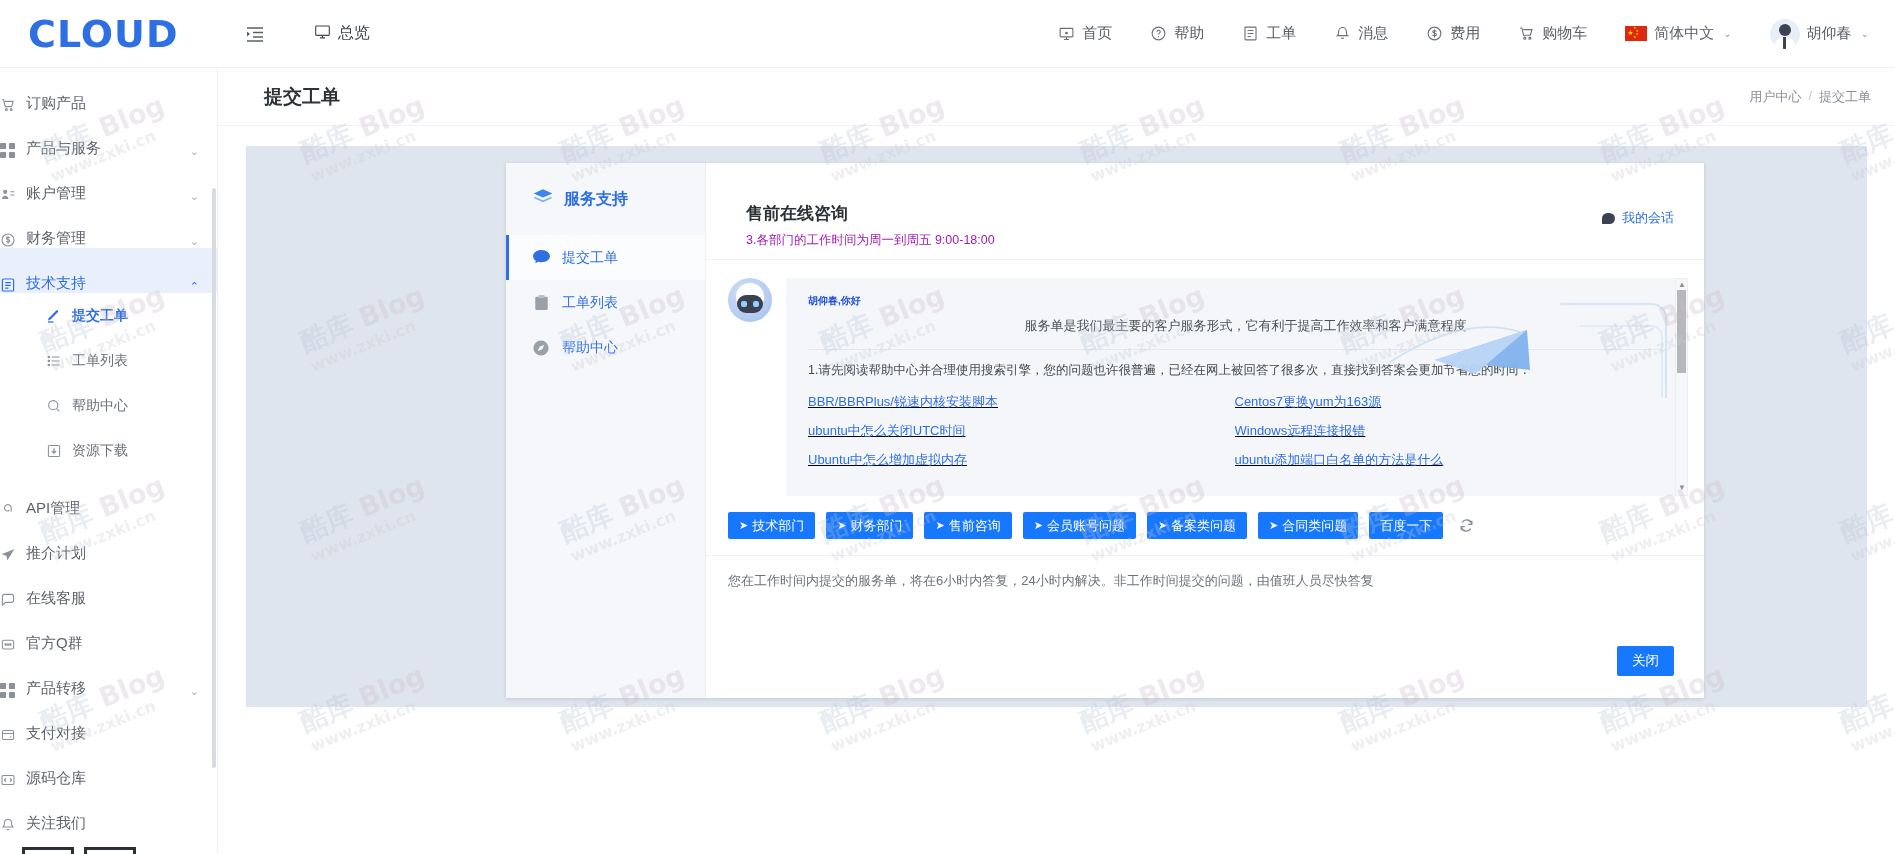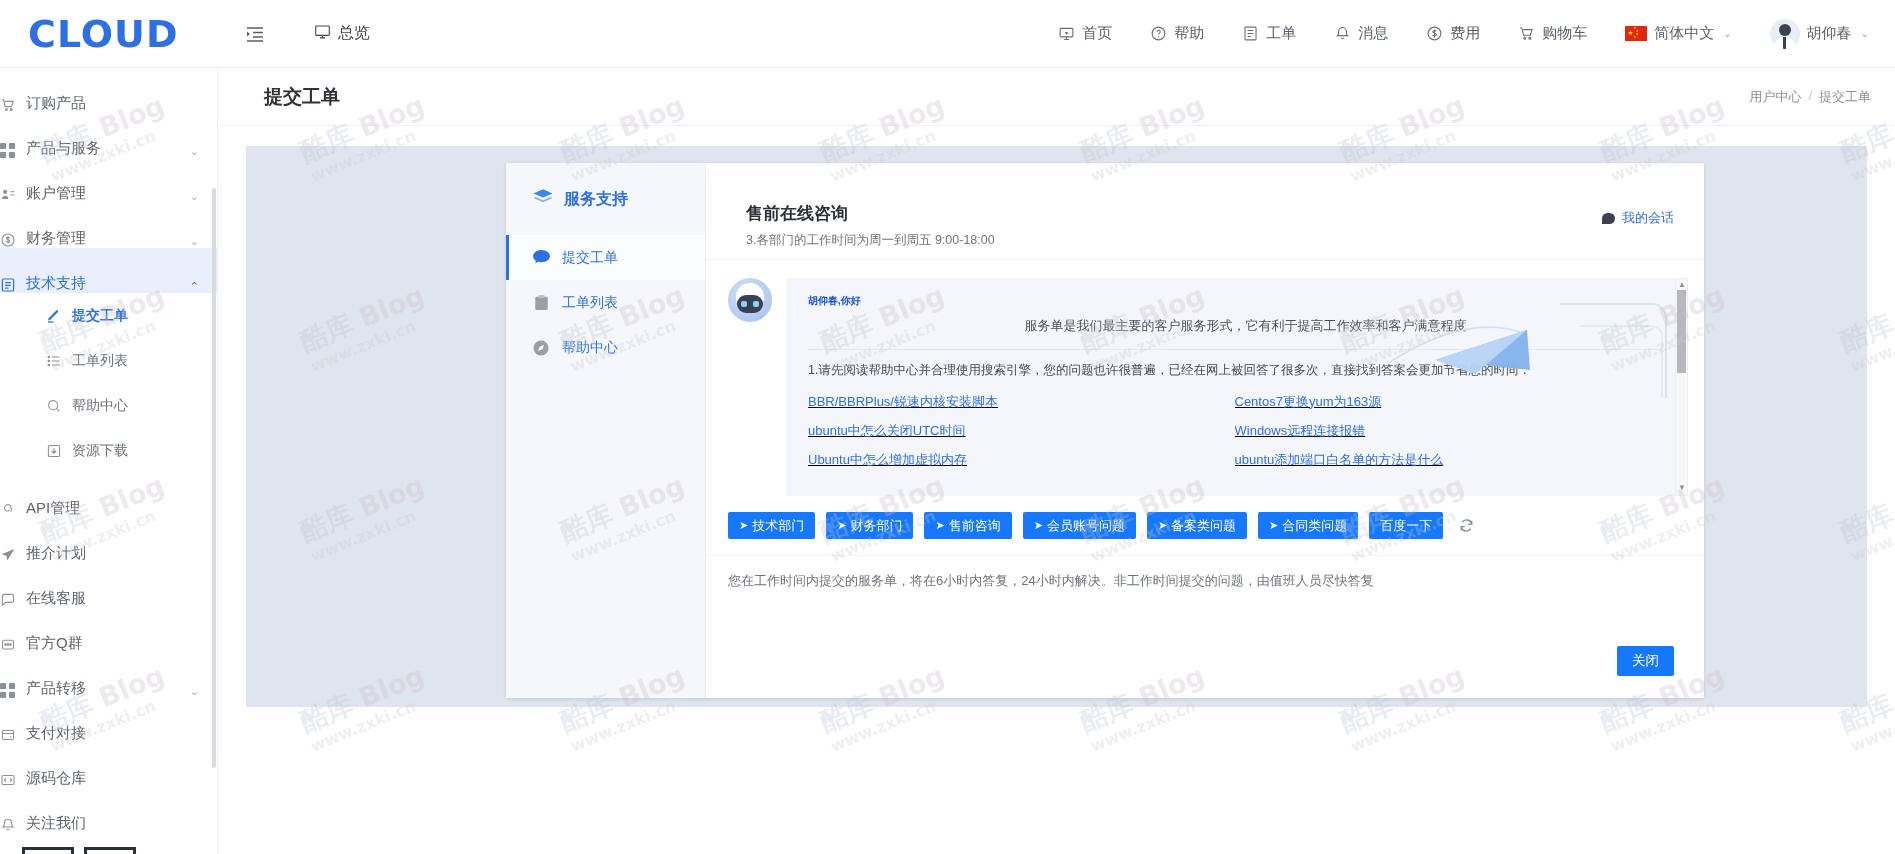--- a/index.html
+++ b/index.html
@@ -123,21 +123,21 @@
   }
   .dlg-mi .dot { width: 18px; height: 18px; flex: none; display: flex; align-items: center; justify-content: center; }
   .dlg-mi.sel { background: #fbfcfe; }
   .dlg-mi.sel::before {
     content: ""; position: absolute; left: 0; top: 0; width: 3px; height: 45px; background: #2f6fe4;
   }
 
   .dlg-right { flex: 1; position: relative; margin-top: 24px; }
   .dlg-head { height: 73px; padding: 15px 0 0 40px; border-bottom: 1px solid #eef1f5; position: relative; }
   .dlg-h1 { font-size: 17px; color: #2b3039; font-weight: 600; }
-  .dlg-h2 { font-size: 12.5px; color: #737373; margin-top: 7px; }
+  .dlg-h2 { font-size: 12.5px; color: #a21caf; margin-top: 7px; }
   .my-session {
     position: absolute; right: 30px; top: 22px; display: flex; align-items: center; gap: 7px;
     color: #2f6fe4; font-size: 13px; cursor: pointer;
   }
   .my-session .bub { width: 13px; height: 11px; background: #3c4251; border-radius: 6px 6px 6px 0; display: inline-block; }
 
   .chat-area { position: relative; padding: 18px 0 0 22px; height: 240px; }
   .msg-row { display: flex; gap: 14px; }
   .bot-av {
     width: 44px; height: 44px; border-radius: 50%; flex: none; position: relative;

